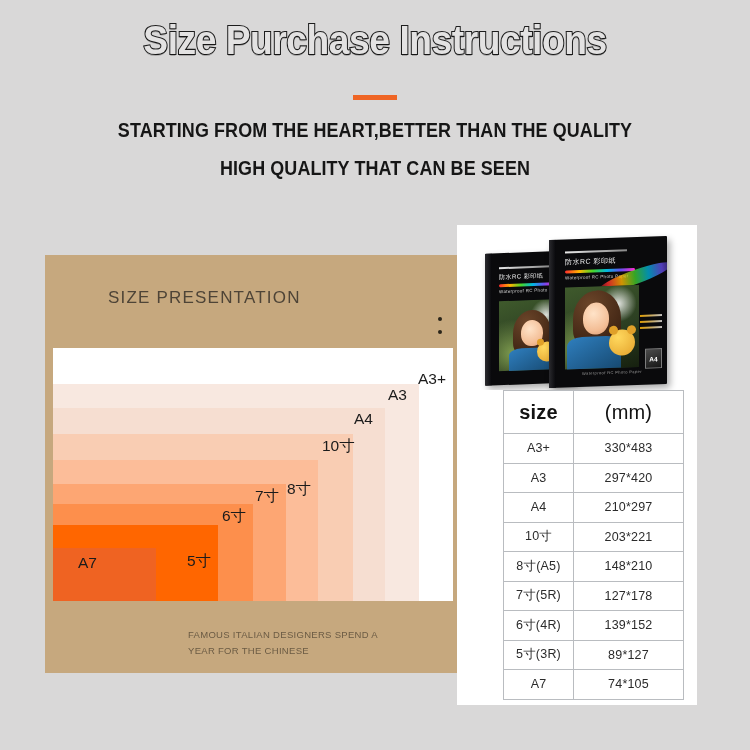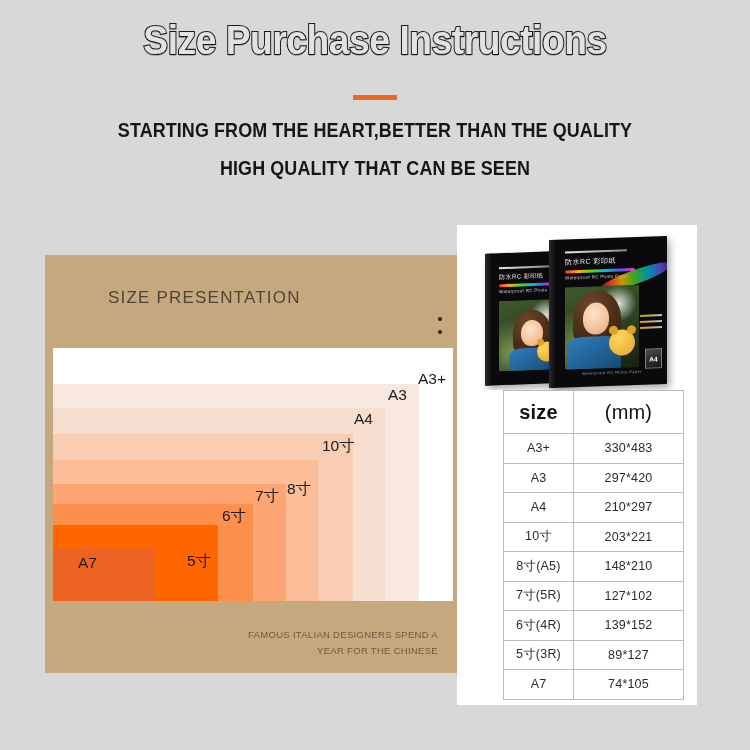--- a/index.html
+++ b/index.html
@@ -90,21 +90,21 @@
     font-size: 15.5px;
     color: #1b1b1b;
     white-space: nowrap;
     font-family: "Liberation Sans", sans-serif;
   }
 
   #panel-caption {
     position: absolute;
     right: 22px; bottom: 14px;
     width: 250px;
-    text-align: right;
+    text-align: left;
     font-size: 9.5px;
     line-height: 16px;
     letter-spacing: 0.3px;
     color: #6b5b44;
   }
 
   
   #info-panel {
     position: absolute;
     left: 457px; top: 225px;
@@ -378,21 +378,21 @@
         <tr>
           <td class="col-a">10寸</td>
           <td class="col-b">203*221</td>
         </tr>
         <tr>
           <td class="col-a">8寸(A5)</td>
           <td class="col-b">148*210</td>
         </tr>
         <tr>
           <td class="col-a">7寸(5R)</td>
-          <td class="col-b">127*102</td>
+          <td class="col-b">127*178</td>
         </tr>
         <tr>
           <td class="col-a">6寸(4R)</td>
           <td class="col-b">139*152</td>
         </tr>
         <tr>
           <td class="col-a">5寸(3R)</td>
           <td class="col-b">89*127</td>
         </tr>
         <tr>

